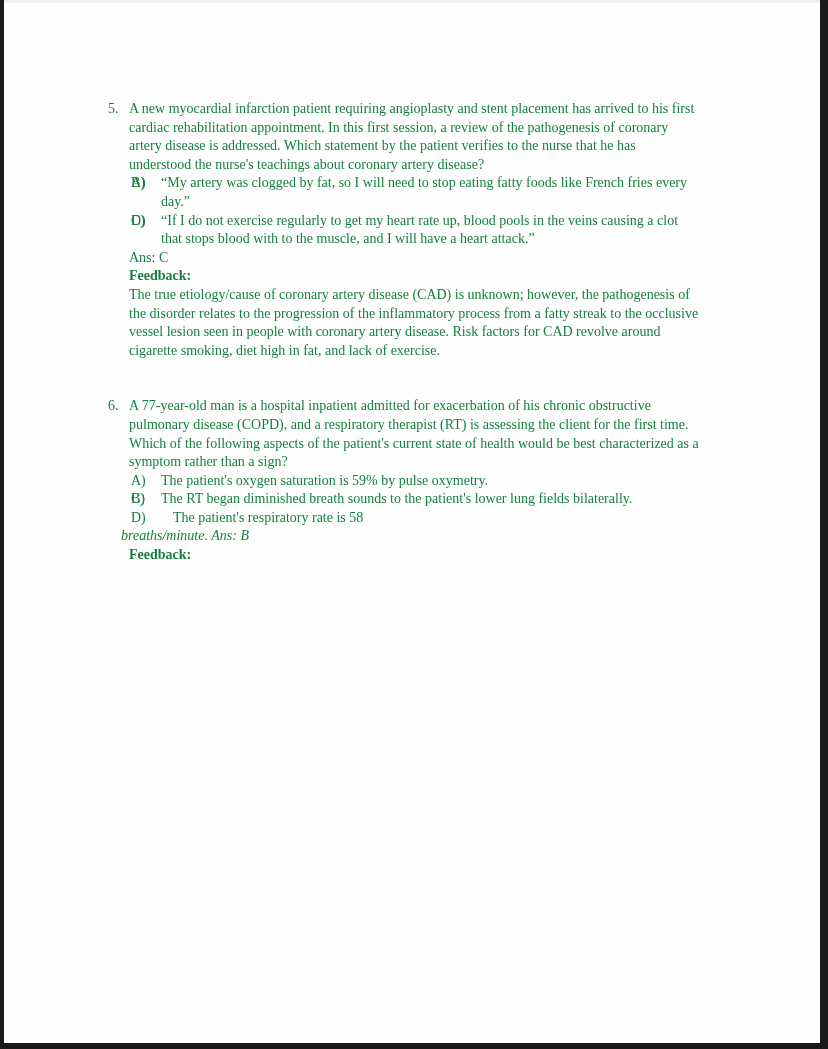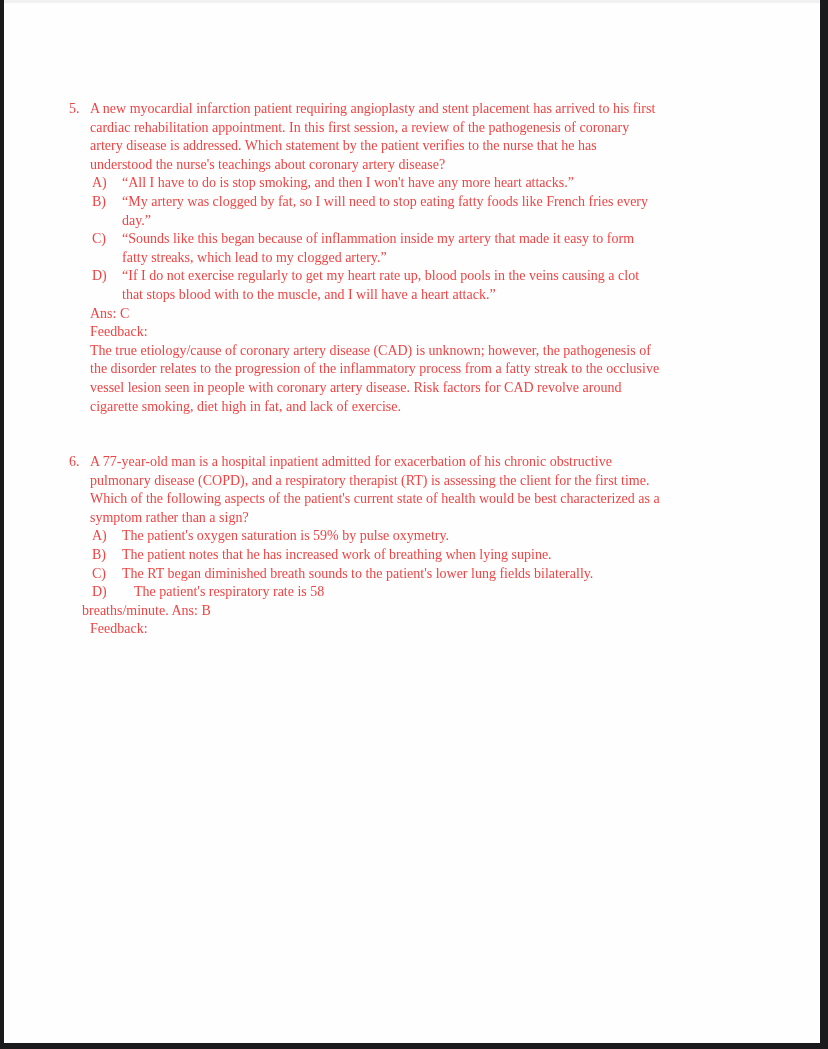--- a/index.html
+++ b/index.html
@@ -17,84 +17,81 @@
   }
   .paper {
     width: 100%; height: 100%;
     background: #fefefe;
     box-sizing: border-box;
     border-top: 3px solid #f1f1f2;
     overflow: hidden;
   }
   .content {
     box-sizing: content-box;
-    padding: 97px 0 0 65px;
+    padding: 97px 0 0 104px;
     width: 592px;
     font-size: 14px;
     line-height: 18.6px;
-    color: #ef4444;
+    color: #15803d;
   }
   .content p, .content div { margin: 0; }
   section.question + section.question { margin-top: 37px; }
 
   
   .qpara { padding-left: 21px; }
   .qnum { display: inline-block; width: 21px; margin-left: -21px; }
 
   
   .option { position: relative; padding-left: 53px; }
   .option .letter { position: absolute; left: 23px; top: 0; }
   .option.extra-indent { padding-left: 65px; }
 
   .plain { padding-left: 21px; }
-  .cont  { padding-left: 13px; }
-  .bold  { font-weight: normal; }
+  .cont  { padding-left: 13px; font-style: italic; }
+  .bold  { font-weight: bold; }
 </style>
 </head>
 <body>
 
 <div class="viewport">
   <div class="paper">
     <div class="content">
 
       <section class="question">
         <p class="qpara"><span class="qnum">5.</span><span>A new myocardial infarction patient requiring angioplasty and stent placement has arrived to his first cardiac rehabilitation appointment. In this first session, a review of the pathogenesis of coronary artery disease is addressed. Which statement by the patient verifies to the nurse that he has understood the nurse's teachings about coronary artery disease?</span></p>
 
         <div class="option">
           <span class="letter">A)</span>
-          <span>“All I have to do is stop smoking, and then I won't have any more heart attacks.”</span>
         </div>
         <div class="option">
           <span class="letter">B)</span>
           <span>“My artery was clogged by fat, so I will need to stop eating fatty foods like French fries every day.”</span>
         </div>
         <div class="option">
           <span class="letter">C)</span>
-          <span>“Sounds like this began because of inflammation inside my artery that made it easy to form fatty streaks, which lead to my clogged artery.”</span>
         </div>
         <div class="option">
           <span class="letter">D)</span>
           <span>“If I do not exercise regularly to get my heart rate up, blood pools in the veins causing a clot that stops blood with to the muscle, and I will have a heart attack.”</span>
         </div>
 
         <p class="plain">Ans: C</p>
         <p class="plain bold">Feedback:</p>
         <p class="plain">The true etiology/cause of coronary artery disease (CAD) is unknown; however, the pathogenesis of the disorder relates to the progression of the inflammatory process from a fatty streak to the occlusive vessel lesion seen in people with coronary artery disease. Risk factors for CAD revolve around cigarette smoking, diet high in fat, and lack of exercise.</p>
       </section>
 
       <section class="question">
         <p class="qpara"><span class="qnum">6.</span><span>A 77-year-old man is a hospital inpatient admitted for exacerbation of his chronic obstructive pulmonary disease (COPD), and a respiratory therapist (RT) is assessing the client for the first time. Which of the following aspects of the patient's current state of health would be best characterized as a symptom rather than a sign?</span></p>
 
         <div class="option">
           <span class="letter">A)</span>
           <span>The patient's oxygen saturation is 59% by pulse oxymetry.</span>
         </div>
         <div class="option">
           <span class="letter">B)</span>
-          <span>The patient notes that he has increased work of breathing when lying supine.</span>
         </div>
         <div class="option">
           <span class="letter">C)</span>
           <span>The RT began diminished breath sounds to the patient's lower lung fields bilaterally.</span>
         </div>
         <div class="option extra-indent">
           <span class="letter">D)</span>
           <span>The patient's respiratory rate is 58</span>
         </div>
 

